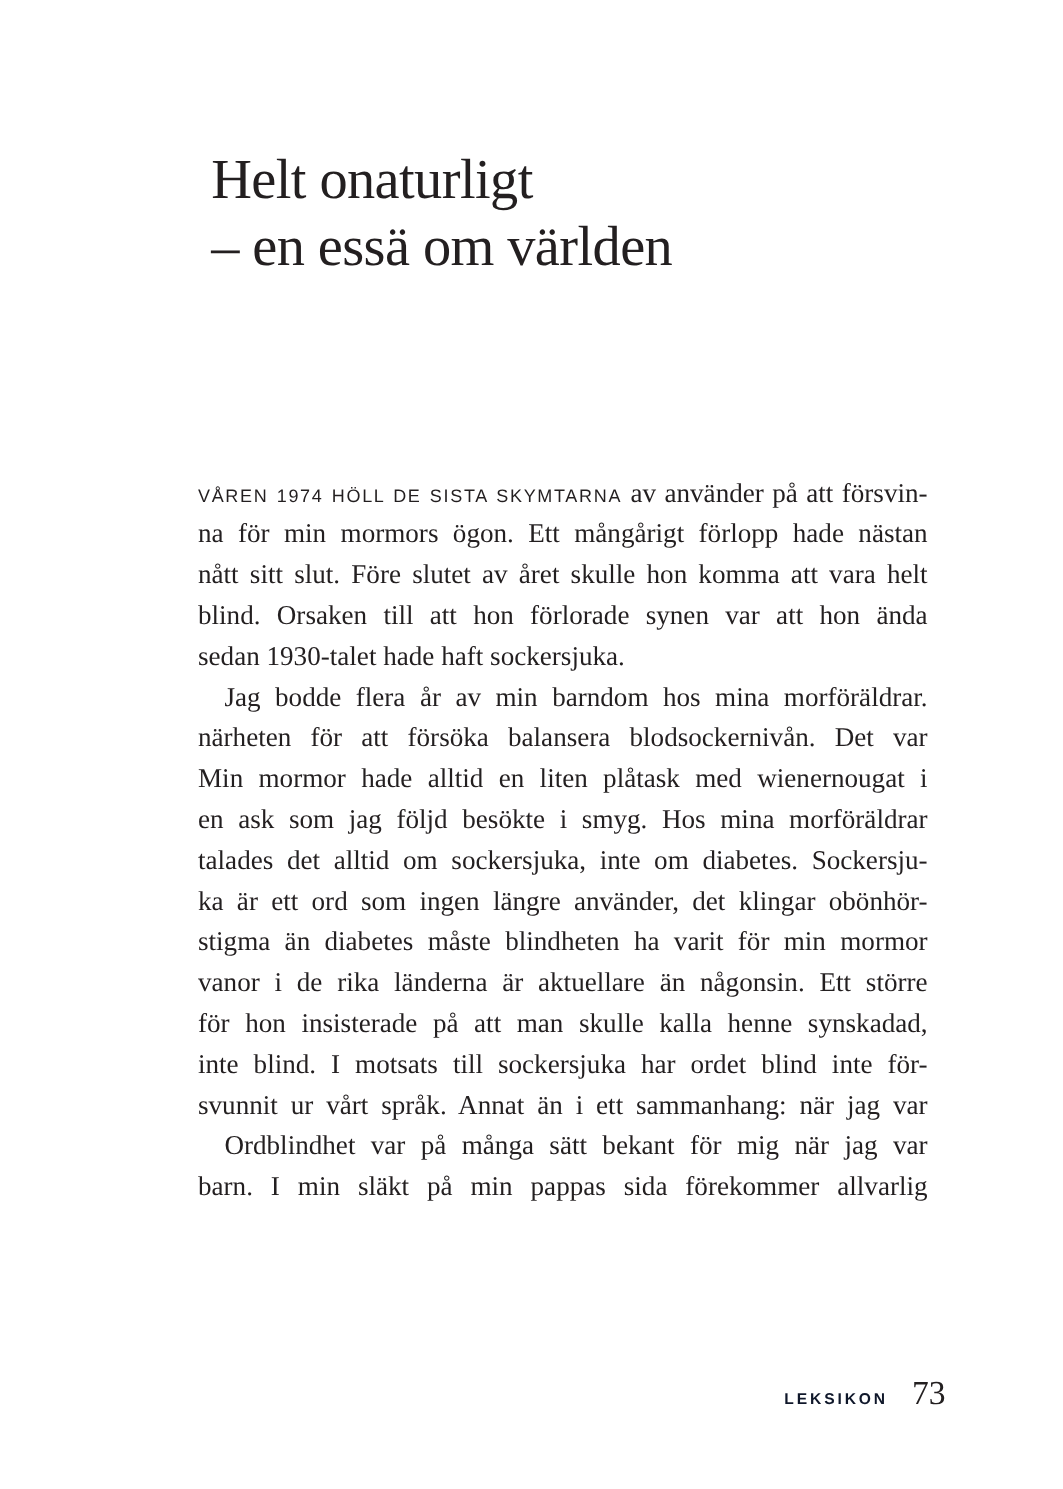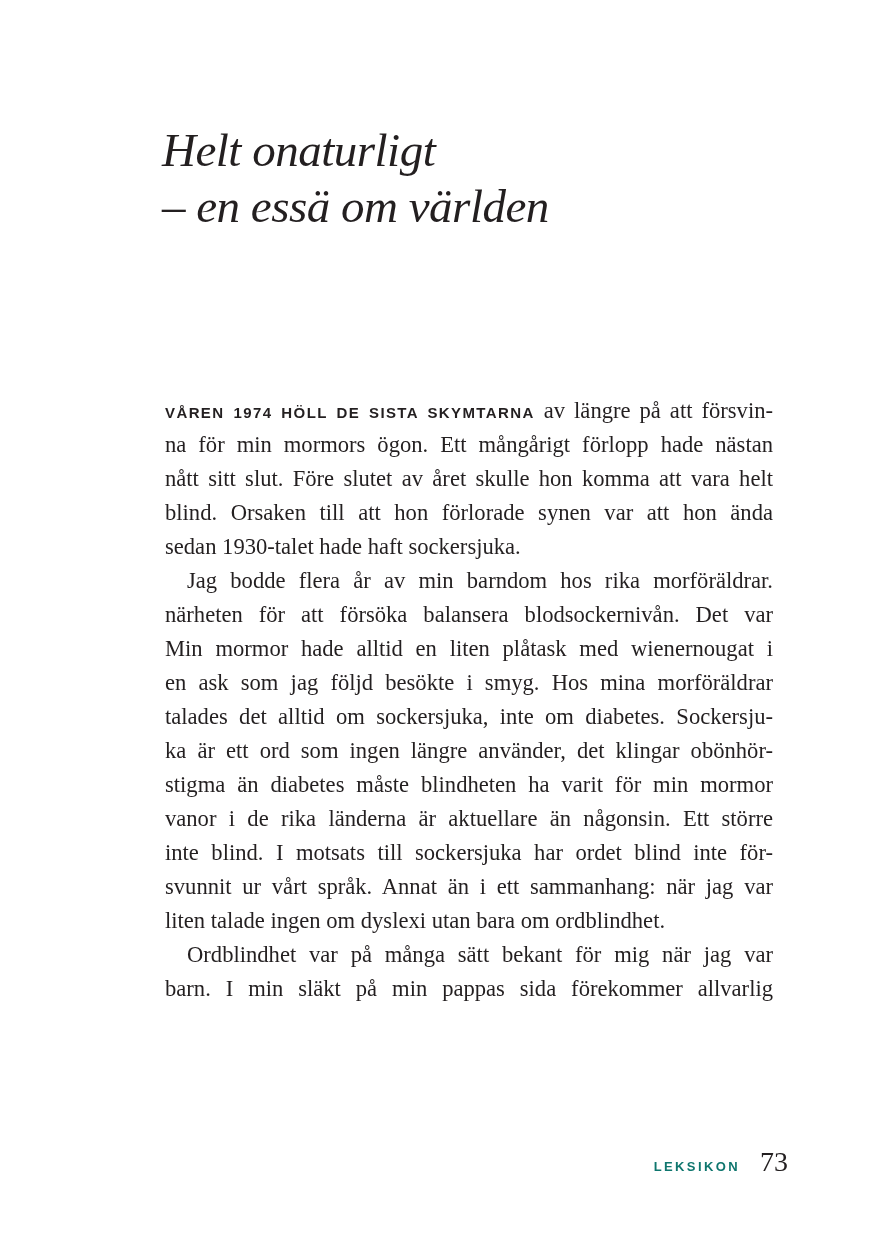--- a/index.html
+++ b/index.html
@@ -15,26 +15,25 @@
       color: #231f20;
     }
     .page {
       position: absolute;
       left: 0; top: 0;
       width: 886px; height: 1241px;
       background: #ffffff;
     }
     .title {
       position: absolute;
-      left: 162px;
+      left: 176px;
       top: 122px;
       margin: 0;
       font-family: "DejaVu Serif", "Liberation Serif", serif;
       font-family: "Liberation Serif", serif;
-      font-style: italic;
       font-weight: normal;
       font-size: 47px;
       line-height: 56px;
       letter-spacing: -0.5px;
       color: #231f20;
     }
     .title span { display: block; white-space: nowrap; }
     .body-text {
       position: absolute;
       left: 165px;
@@ -53,74 +52,74 @@
       height: 34px;
     }
     .line.last {
       text-align-last: left;
     }
     .line.indent {
       padding-left: 22px;
     }
     .smallcaps {
       font-family: "Liberation Sans", sans-serif;
-      font-weight: bold;
+      font-weight: normal;
       font-size: 15px;
       letter-spacing: 1.4px;
       color: #231f20;
     }
     .footer {
       position: absolute;
       top: 1146px;
       right: 98px;
       display: flex;
       align-items: baseline;
       gap: 20px;
     }
     .running-head {
       font-family: "Liberation Sans", sans-serif;
       font-weight: bold;
       font-size: 13px;
       letter-spacing: 2.4px;
-      color: #0f766e;
+      color: #0f172a;
     }
     .page-number {
       font-family: "Liberation Serif", serif;
       font-size: 28px;
       color: #231f20;
     }
   </style>
 </head>
 <body>
 
 <div class="page">
 
   <h1 class="title">
     <span>Helt onaturligt</span>
     <span>– en essä om världen</span>
   </h1>
 
   <div class="body-text">
-    <span class="line"><span class="smallcaps">VÅREN 1974 HÖLL DE SISTA SKYMTARNA</span><span> av längre på att försvin-</span></span>
+    <span class="line"><span class="smallcaps">VÅREN 1974 HÖLL DE SISTA SKYMTARNA</span><span> av använder på att försvin-</span></span>
     <span class="line">na för min mormors ögon. Ett mångårigt förlopp hade nästan</span>
     <span class="line">nått sitt slut. Före slutet av året skulle hon komma att vara helt</span>
     <span class="line">blind. Orsaken till att hon förlorade synen var att hon ända</span>
     <span class="line last">sedan 1930-talet hade haft sockersjuka.</span>
 
-    <span class="line indent">Jag bodde flera år av min barndom hos rika morföräldrar.</span>
+    <span class="line indent">Jag bodde flera år av min barndom hos mina morföräldrar.</span>
     <span class="line">närheten för att försöka balansera blodsockernivån. Det var</span>
     <span class="line">Min mormor hade alltid en liten plåtask med wienernougat i</span>
     <span class="line">en ask som jag följd besökte i smyg. Hos mina morföräldrar</span>
     <span class="line">talades det alltid om sockersjuka, inte om diabetes. Sockersju-</span>
     <span class="line">ka är ett ord som ingen längre använder, det klingar obönhör-</span>
     <span class="line">stigma än diabetes måste blindheten ha varit för min mormor</span>
     <span class="line">vanor i de rika länderna är aktuellare än någonsin. Ett större</span>
+    <span class="line">för hon insisterade på att man skulle kalla henne synskadad,</span>
     <span class="line">inte blind. I motsats till sockersjuka har ordet blind inte för-</span>
     <span class="line">svunnit ur vårt språk. Annat än i ett sammanhang: när jag var</span>
-    <span class="line last">liten talade ingen om dyslexi utan bara om ordblindhet.</span>
 
     <span class="line indent">Ordblindhet var på många sätt bekant för mig när jag var</span>
     <span class="line">barn. I min släkt på min pappas sida förekommer allvarlig</span>
   </div>
 
   <div class="footer">
     <span class="running-head">LEKSIKON</span>
     <span class="page-number">73</span>
   </div>
 

